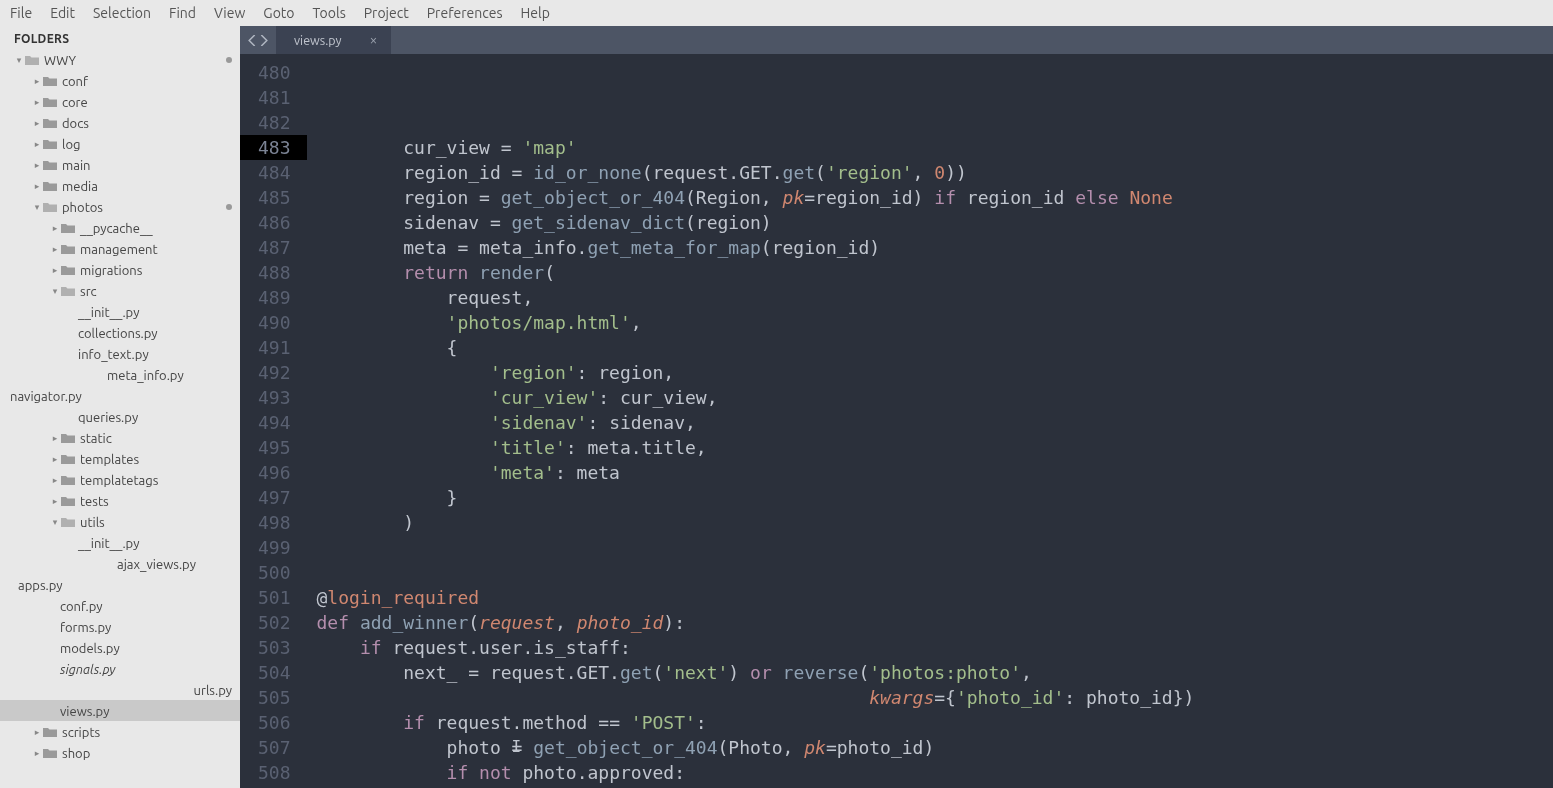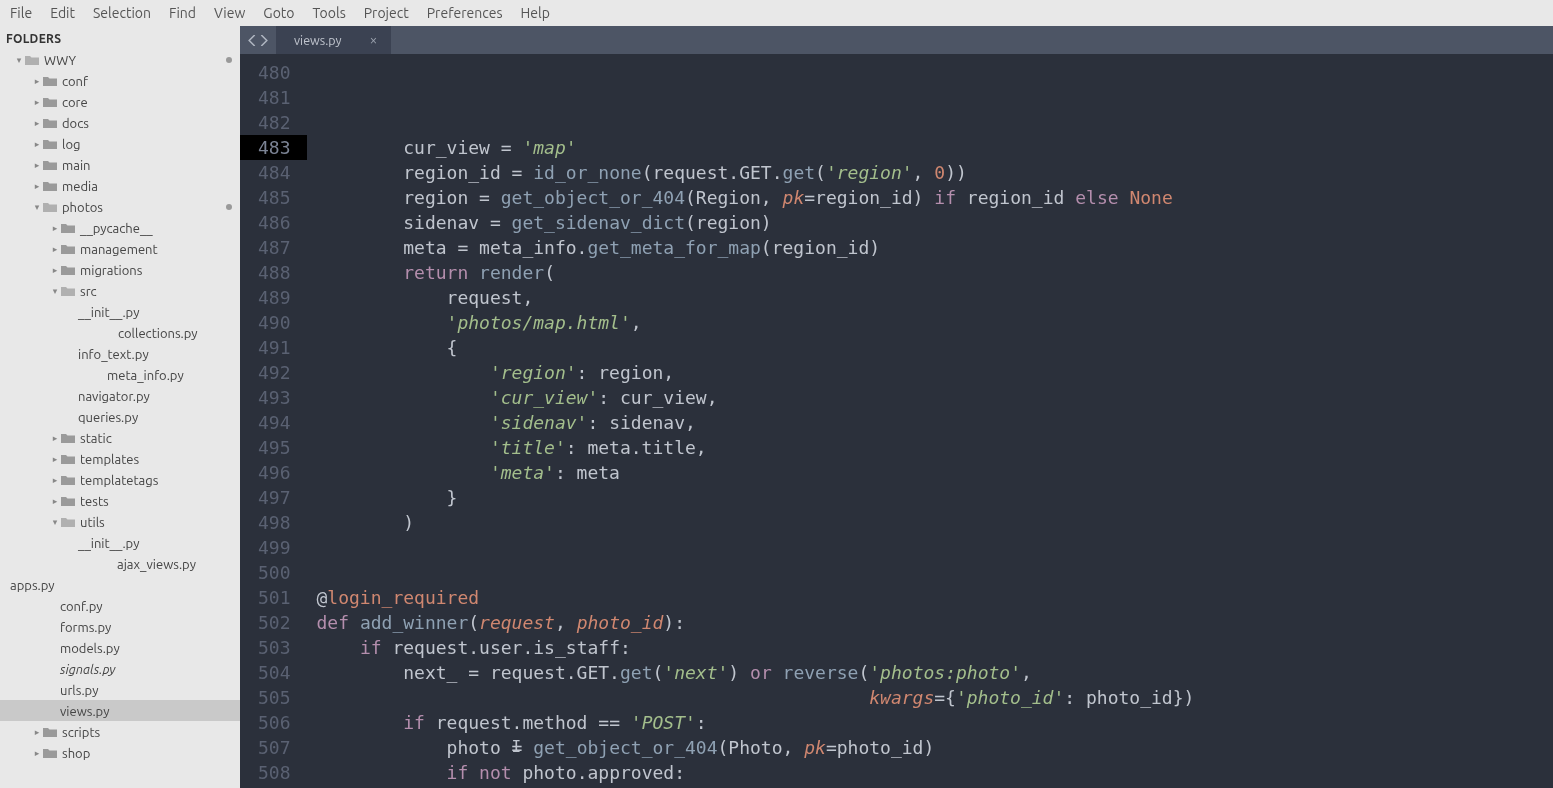--- a/index.html
+++ b/index.html
@@ -32,21 +32,21 @@
 .sidebar {
   width: 240px;
   background: #e8e8e8;
   overflow-y: auto;
   font-size: 13px;
   color: #444;
 }
 .sidebar-header {
   font-weight: bold;
   font-size: 12px;
-  padding: 6px 6px 4px;
+  padding: 6px 14px 4px;
   color: #333;
   letter-spacing: 0.3px;
 }
 .tree-item {
   display: flex;
   align-items: center;
   height: 21px;
   padding-right: 8px;
   cursor: default;
 }
@@ -122,21 +122,21 @@
   flex: 1;
   padding: 6px 0 0 10px;
   color: #c0c5ce;
   white-space: pre;
   position: relative;
 }
 .code .line { height: 25px; }
 .kw { color: #b48ead; }
 .fn { color: #8fa1b3; }
 .param { color: #d08770; font-style: italic; }
-.str { color: #a3be8c; font-style: italic; }
+.str { color: #a3be8c; }
 .num { color: #d08770; }
 .op { color: #c0c5ce; }
 .dec { color: #d08770; }
 .fn2 { color: #8fa1b3; }
 .minimap {
   width: 18px;
   background: #2b303b;
 }
 .cursor-i {
   position: absolute;
@@ -274,33 +274,33 @@
             <svg viewBox="0 0 14 12">
               <path d="M0 2 h5 l1.5 1.5 H14 V11 H0 Z" fill="#b0b0b0"></path>
             </svg>
           </span>
           <span class="tree-label">src</span>
         </div>
         <div class="tree-item" style="padding-left: 68px;">
           <span class="tree-arrow"></span>
           <span class="tree-label">__init__.py</span>
         </div>
-        <div class="tree-item" style="padding-left: 108px;">
+        <div class="tree-item" style="padding-left: 68px;">
           <span class="tree-arrow"></span>
           <span class="tree-label">collections.py</span>
         </div>
         <div class="tree-item" style="padding-left: 68px;">
           <span class="tree-arrow"></span>
           <span class="tree-label">info_text.py</span>
         </div>
         <div class="tree-item" style="padding-left: 97px;">
           <span class="tree-arrow"></span>
           <span class="tree-label">meta_info.py</span>
         </div>
-        <div class="tree-item" style="padding-left: 68px;">
+        <div class="tree-item" style="">
           <span class="tree-arrow"></span>
           <span class="tree-label">navigator.py</span>
         </div>
         <div class="tree-item" style="padding-left: 68px;">
           <span class="tree-arrow"></span>
           <span class="tree-label">queries.py</span>
         </div>
         <div class="tree-item" style="padding-left: 50px;">
           <span class="tree-arrow">▸</span>
           <span class="tree-icon folder-icon">
@@ -348,41 +348,41 @@
         </div>
         <div class="tree-item" style="padding-left: 68px;">
           <span class="tree-arrow"></span>
           <span class="tree-label">__init__.py</span>
         </div>
         <div class="tree-item" style="padding-left: 73px; gap: 44px;">
           <span class="tree-arrow"></span>
           <span class="tree-label">ajax_views.py</span>
           <span class="tree-dot"></span>
         </div>
-        <div class="tree-item" style="">
+        <div class="tree-item" style=" margin-left: 8px;">
           <span class="tree-arrow"></span>
           <span class="tree-label">apps.py</span>
         </div>
         <div class="tree-item" style="padding-left: 50px;">
           <span class="tree-arrow"></span>
           <span class="tree-label">conf.py</span>
         </div>
         <div class="tree-item" style="padding-left: 50px;">
           <span class="tree-arrow"></span>
           <span class="tree-label">forms.py</span>
         </div>
         <div class="tree-item" style="padding-left: 50px;">
           <span class="tree-arrow"></span>
           <span class="tree-label">models.py</span>
         </div>
         <div class="tree-item" style="padding-left: 50px; font-style: italic;">
           <span class="tree-arrow"></span>
           <span class="tree-label">signals.py</span>
         </div>
-        <div class="tree-item" style="padding-left: 50px;">
+        <div class="tree-item" style="padding-left: 50px; text-align: right;">
           <span class="tree-arrow"></span>
           <span class="tree-label">urls.py</span>
         </div>
         <div class="tree-item selected" style="padding-left: 50px;">
           <span class="tree-arrow"></span>
           <span class="tree-label">views.py</span>
         </div>
         <div class="tree-item" style="padding-left: 32px;">
           <span class="tree-arrow">▸</span>
           <span class="tree-icon folder-icon">

